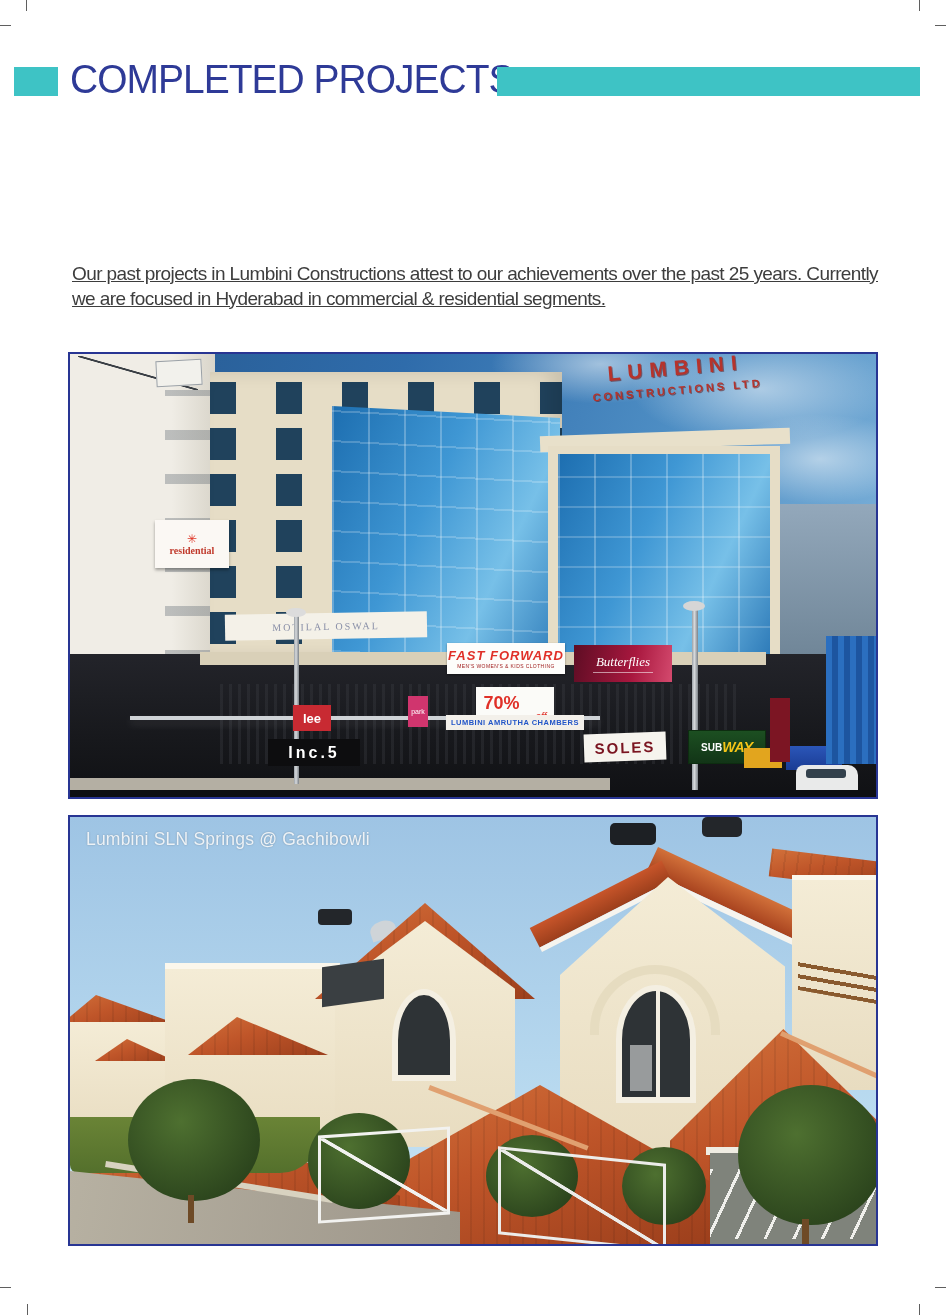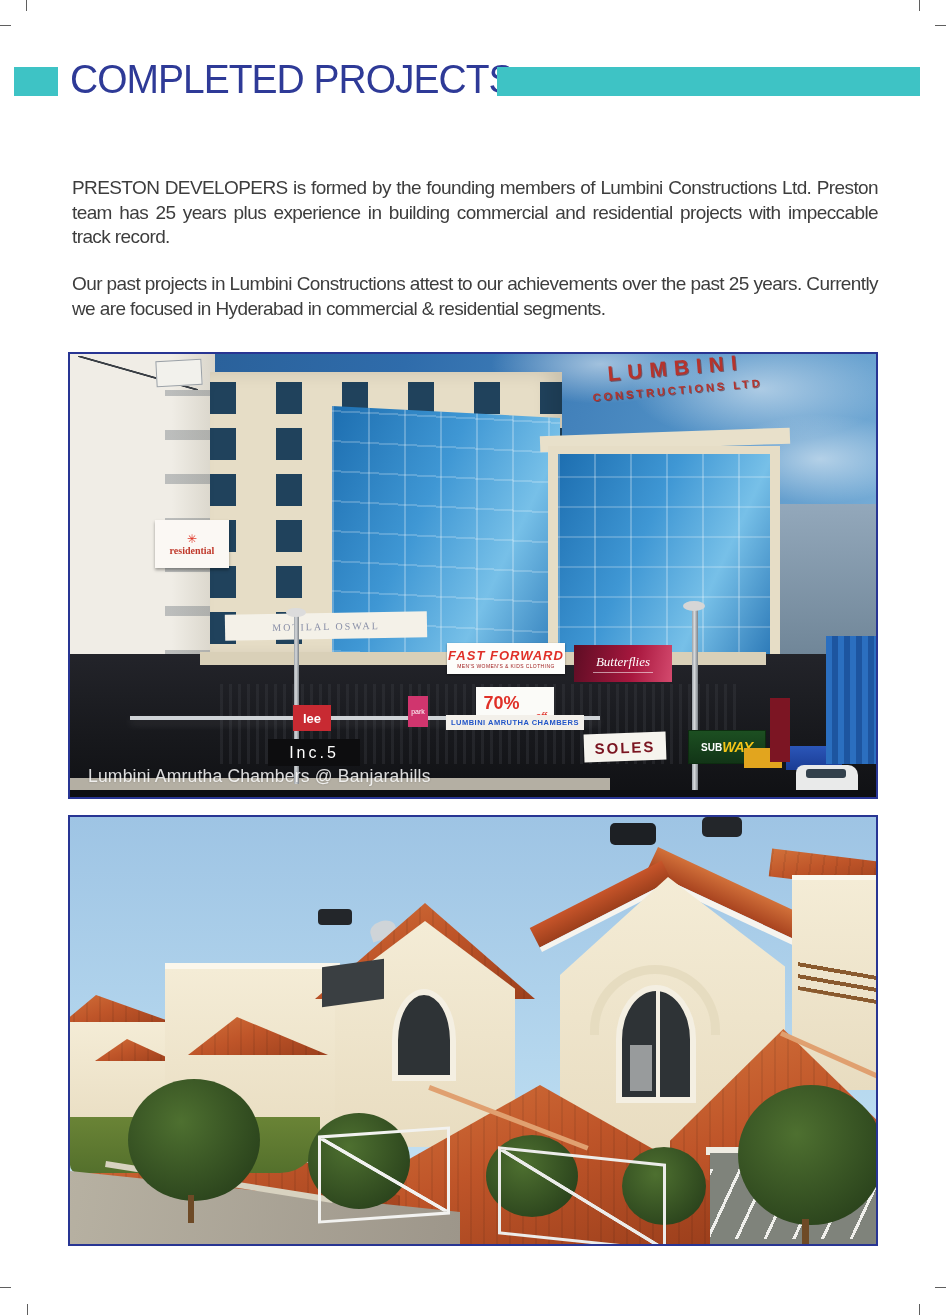--- a/index.html
+++ b/index.html
@@ -61,22 +61,21 @@
   <div class="crop" style="left:935px;top:25px;width:11px;height:1px;"></div>
   <div class="crop" style="left:0;top:1287px;width:11px;height:1px;"></div>
   <div class="crop" style="left:27px;top:1304px;width:1px;height:11px;"></div>
   <div class="crop" style="left:935px;top:1287px;width:11px;height:1px;"></div>
   <div class="crop" style="left:919px;top:1304px;width:1px;height:11px;"></div>
 
   <div class="hdr-square"></div>
   <div class="hdr-title">COMPLETED PROJECTS</div>
   <div class="hdr-bar"></div>
 
-  <div class="copy" style="top:176px;">PRESTON DEVELOPERS is formed by the founding members of Lumbini Constructions Ltd. Preston team has 25 years plus experience in building commercial and residential projects with impeccable track record.</div>
-  <div class="copy" style="top:272px;">Our past projects in Lumbini Constructions attest to our achievements over the past 25 years. Currently we are focused in Hyderabad in commercial &amp; residential segments.</div>
+  <div class="copy" style="top:262px;text-decoration:underline;">Our past projects in Lumbini Constructions attest to our achievements over the past 25 years. Currently we are focused in Hyderabad in commercial &amp; residential segments.</div>
 
   <div class="photo" style="top:352px;height:443px;">
     <div class="sky1"></div>
     <div class="cloud" style="left:560px;top:-20px;width:260px;height:110px;"></div>
     <div class="cloud" style="left:650px;top:60px;width:200px;height:90px;"></div>
     <div class="cloud" style="left:420px;top:-30px;width:220px;height:80px;"></div>
 
     <div class="abs" style="left:0;top:0;width:145px;height:316px;background:linear-gradient(90deg,#f0ede6 70%,#d9d5ca 100%);"></div>
     <div class="abs" style="left:95px;top:36px;width:50px;height:270px;background:repeating-linear-gradient(0deg,rgba(90,100,110,0.35) 0 10px,rgba(0,0,0,0) 10px 44px);"></div>
     <div class="abs" style="left:8px;top:2px;width:120px;height:34px;background:
@@ -139,47 +138,47 @@
       <div style="color:#fff;font-family:'Liberation Serif',serif;font-size:13px;font-style:italic;">Butterflies</div>
       <div style="width:60px;height:1px;background:rgba(255,255,255,0.55);margin-top:2px;"></div>
     </div>
 
     <div class="sign" style="left:376px;top:361px;width:138px;height:15px;background:#f3f0ea;">
       <div style="color:#2255c8;font-size:7.5px;font-weight:bold;letter-spacing:0.5px;white-space:nowrap;text-align:center;">LUMBINI AMRUTHA CHAMBERS</div>
     </div>
 
 
     <div class="sign" style="left:198px;top:385px;width:92px;height:27px;background:#0d0d0f;">
-      <div style="color:#fff;font-size:16px;font-weight:normal;letter-spacing:3px;">Inc.5</div>
+      <div style="color:#fff;font-size:16px;font-weight:bold;letter-spacing:3px;">Inc.5</div>
     </div>
 
     <div class="sign" style="left:514px;top:379px;width:82px;height:28px;background:#f6f4ee;transform:rotate(-2deg);">
       <div style="color:#7a1420;font-size:15px;font-weight:bold;letter-spacing:2px;">SOLES</div>
     </div>
 
     <div class="sign" style="left:618px;top:376px;width:76px;height:32px;background:linear-gradient(180deg,#1c4f21,#123517);border:1px solid #0d2d10;flex-direction:row;">
       <span style="color:#fff;font-size:10px;font-weight:bold;">SUB</span>
         <span style="color:#f5c518;font-size:14px;font-weight:bold;font-style:italic;">WAY</span>
     </div>
 
     <div class="abs" style="left:674px;top:394px;width:38px;height:20px;background:#e2a51e;"></div>
     <div class="abs" style="left:716px;top:392px;width:56px;height:24px;background:linear-gradient(#2b56b8,#1a3c94);"></div>
     <div class="abs" style="left:700px;top:344px;width:20px;height:64px;background:#7c1523;"></div>
     <div class="abs fence-blue" style="left:756px;top:282px;width:50px;height:128px;"></div>
     <div class="abs" style="left:726px;top:411px;width:62px;height:28px;background:#e9eaea;border-radius:8px 10px 3px 3px;">
       <div style="position:absolute;left:10px;top:4px;width:40px;height:9px;background:#33414c;border-radius:3px;"></div>
     </div>
     <div class="abs" style="left:0;top:436px;width:806px;height:7px;background:#0e0f11;"></div>
 
-    <div class="caption" style="left:18px;bottom:10px;">Lumbini Amrutha Chambers @ Banjarahills</div>
   </div>
 
   <div class="photo" style="top:815px;height:427px;">
     <div class="sky2"></div>
 
+    <div class="caption" style="left:16px;top:12px;">Lumbini SLN Springs @ Gachibowli</div>
 
     <div class="abs roof" style="left:-10px;top:178px;width:120px;height:30px;clip-path:polygon(30% 0,100% 100%,0 100%);"></div>
     <div class="abs wall" style="left:0;top:205px;width:100px;height:120px;"></div>
     <div class="abs roof" style="left:25px;top:222px;width:80px;height:22px;clip-path:polygon(40% 0,100% 100%,0 100%);"></div>
 
     <div class="abs wall" style="left:95px;top:146px;width:175px;height:185px;border-top:6px solid #fbf7ec;"></div>
     <div class="abs roof" style="left:118px;top:200px;width:140px;height:38px;clip-path:polygon(35% 0,100% 100%,0 100%);"></div>
     <div class="abs" style="left:300px;top:104px;width:26px;height:18px;background:#cfd4d8;border-radius:50% 50% 50% 0;transform:rotate(-18deg);"></div>
     <div class="abs" style="left:248px;top:92px;width:34px;height:16px;background:#23262a;border-radius:4px;"></div>
 

